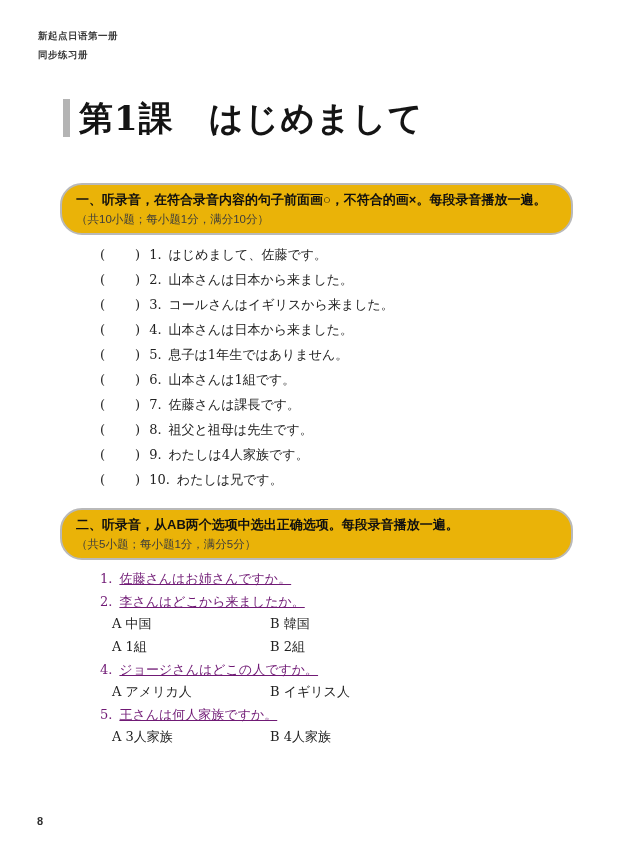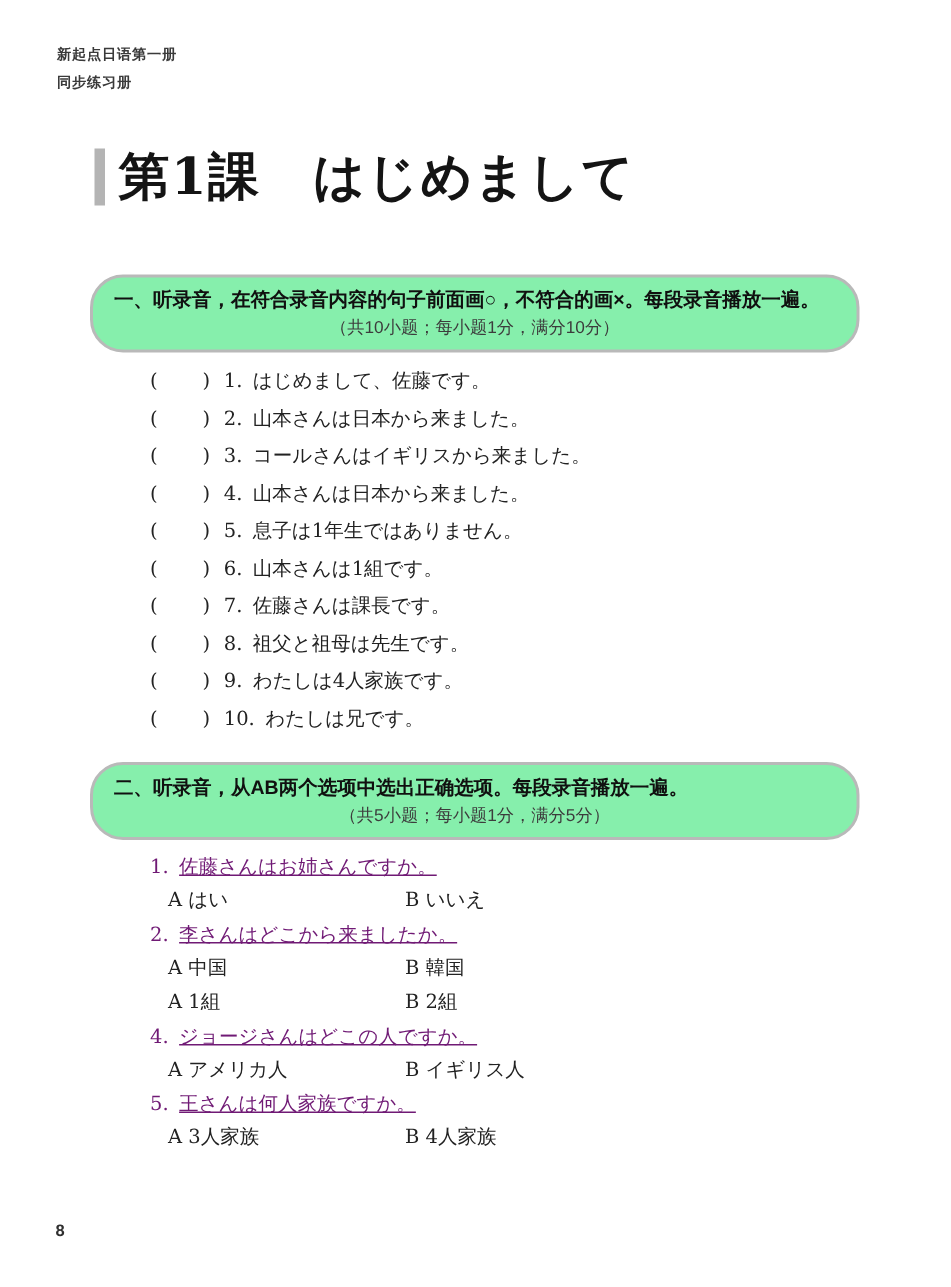--- a/index.html
+++ b/index.html
@@ -56,38 +56,38 @@
 
   
   .instruction-box {
     position: absolute;
     left: 60px;
     width: 513px;
     box-sizing: border-box;
     border: 2px solid #b9b9b9;
     border-radius: 22px;
     padding: 6px 14px 7px 14px;
-    background: #86efac;
+    background: #eab308;
   }
   .box-1 { top: 183px; }
   .box-2 { top: 508px; }
   .instruction-text {
     font-family: "Liberation Sans", sans-serif;
     font-size: 13px;
     font-weight: 700;
     color: #101010;
     line-height: 17px;
     white-space: nowrap;
   }
   .score-note {
     font-family: "Liberation Sans", sans-serif;
     font-size: 11.5px;
     font-weight: 400;
     color: #3c3c3c;
-    text-align: center;
+    text-align: left;
     margin-top: 4px;
     line-height: 14px;
   }
 
   
   .tf-list {
     position: absolute;
     left: 100px;
     top: 242px;
   }
@@ -187,21 +187,20 @@
   </div>
 
   <div class="instruction-box box-2">
     <div class="instruction-text">二、听录音，从AB两个选项中选出正确选项。每段录音播放一遍。</div>
     <div class="score-note">（共5小题；每小题1分，满分5分）</div>
   </div>
 
   <div class="mc-list">
     <div class="mc-question">
       <div class="mc-question-line"><span class="mc-num">1.</span><span>佐藤さんはお姉さんですか。</span></div>
-      <div class="mc-options"><span class="option-a">A はい</span><span class="option-b">B いいえ</span></div>
     </div>
     <div class="mc-question">
       <div class="mc-question-line"><span class="mc-num">2.</span><span>李さんはどこから来ましたか。</span></div>
       <div class="mc-options"><span class="option-a">A 中国</span><span class="option-b">B 韓国</span></div>
     </div>
     <div class="mc-question">
       <div class="mc-options"><span class="option-a">A 1組</span><span class="option-b">B 2組</span></div>
     </div>
     <div class="mc-question">
       <div class="mc-question-line"><span class="mc-num">4.</span><span>ジョージさんはどこの人ですか。</span></div>

